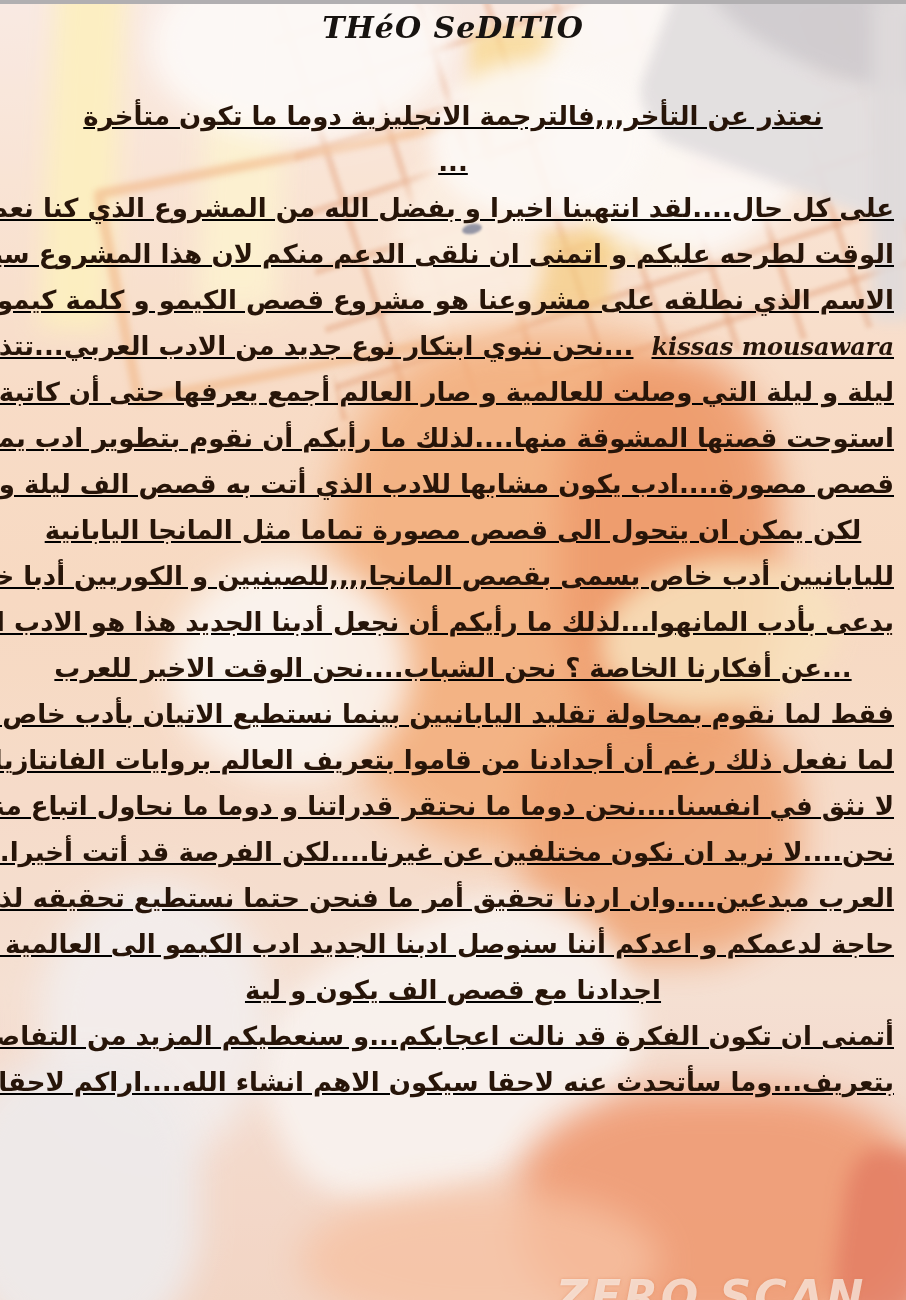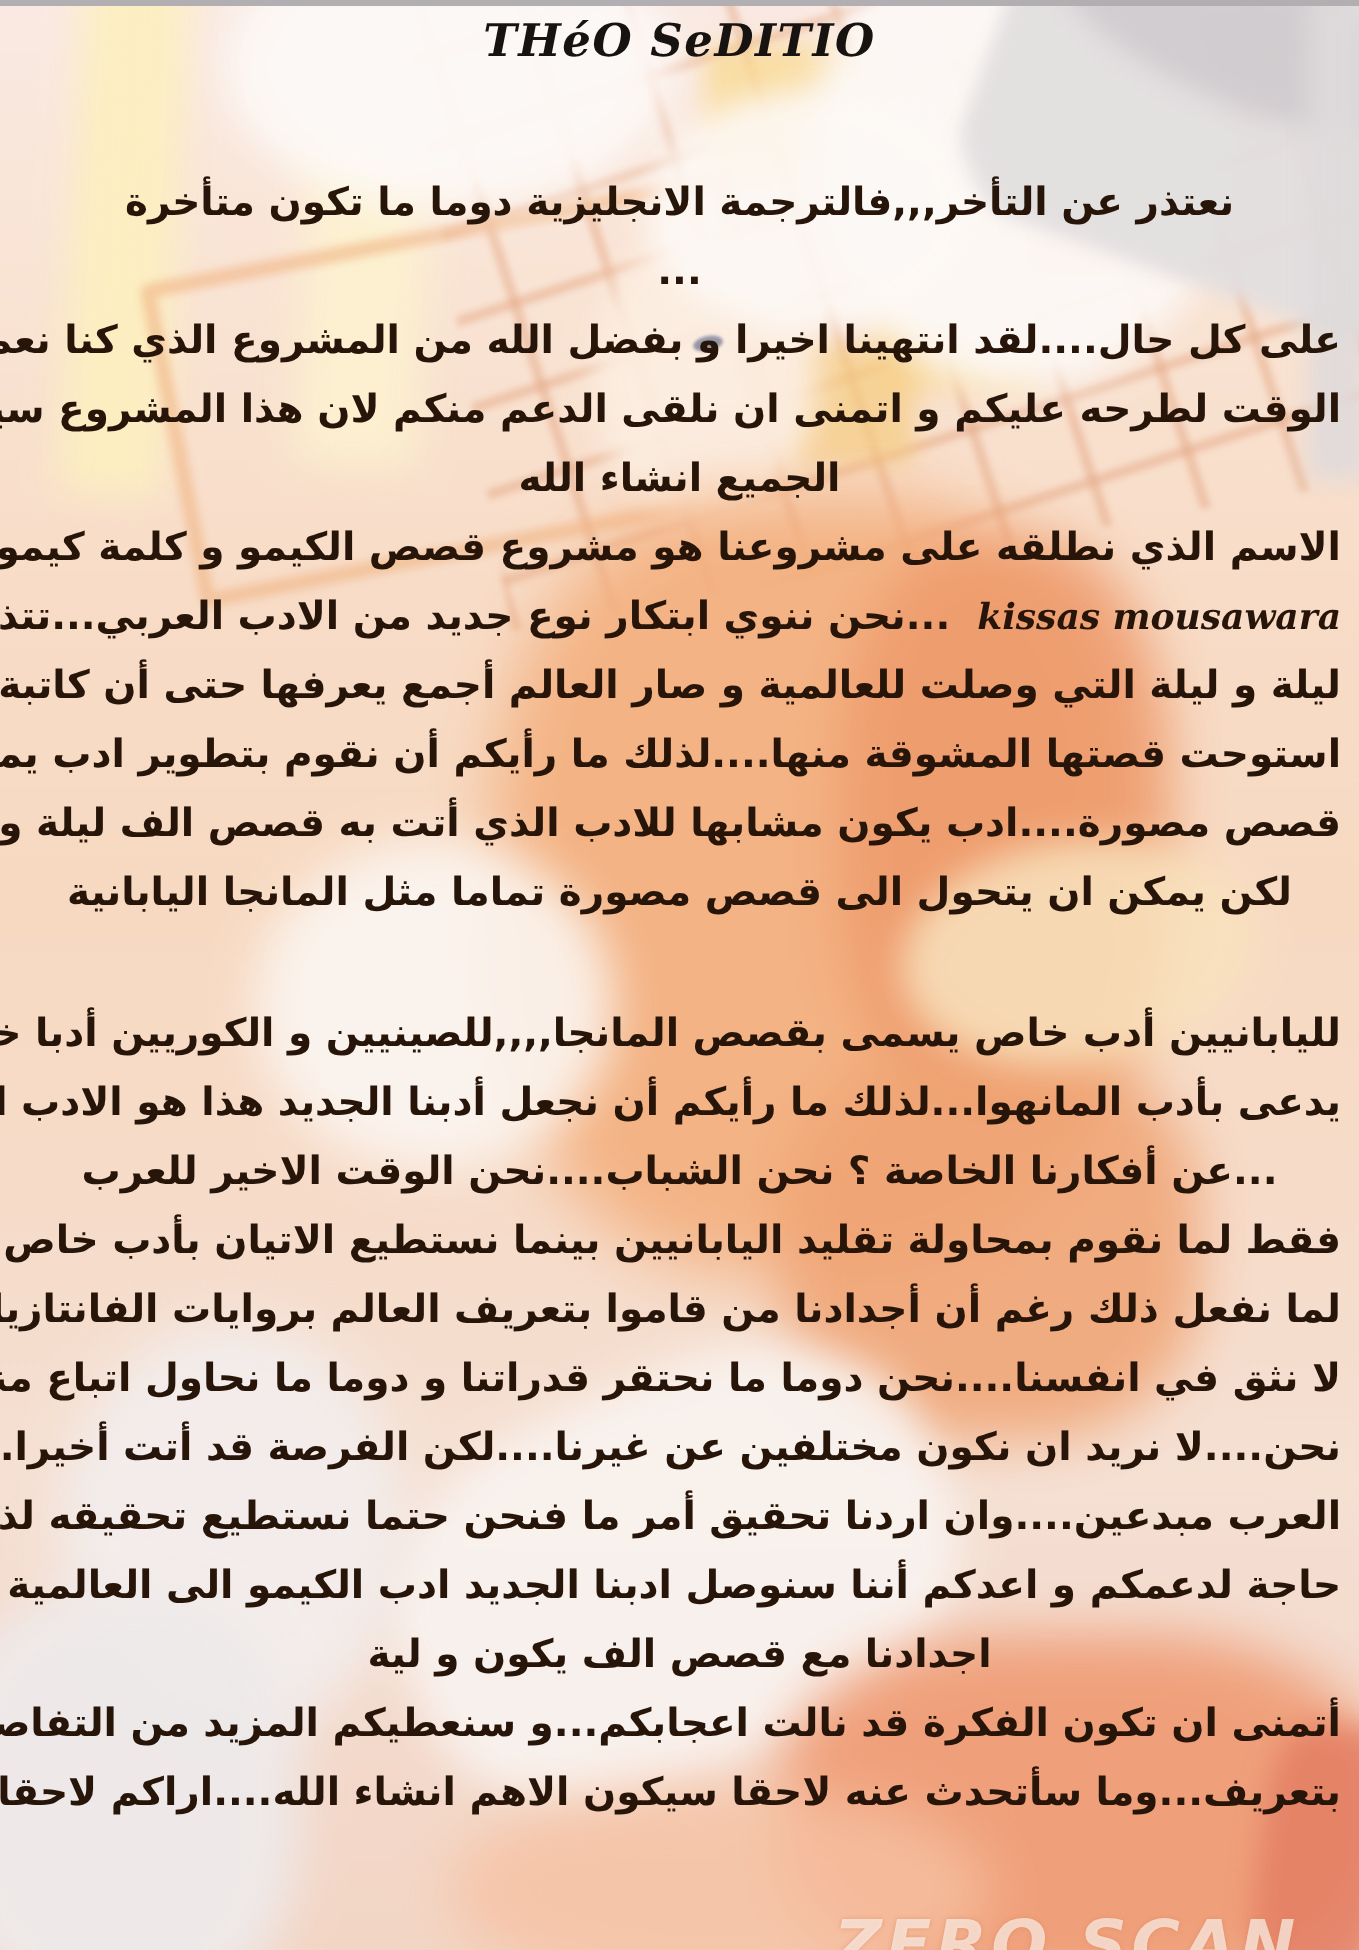--- a/index.html
+++ b/index.html
@@ -33,30 +33,30 @@
   
   .title{
     position:absolute;top:10px;left:0;width:100%;
     text-align:center;
     font-family:"DejaVu Serif",serif;
     font-style:italic;font-weight:700;
     font-size:30px;letter-spacing:1px;
     color:#171310;z-index:5;
   }
   .body-text{
-    position:absolute;top:112px;left:12px;right:12px;
-    text-align:center;z-index:5;
+    position:absolute;top:93px;left:12px;right:12px;
+    text-align:center;z-index:5;text-decoration:underline;
   }
   .line{
     height:46px;line-height:46px;
     white-space:nowrap;
     font-size:26px;font-weight:700;
     color:#271509;
   }
-  .gap-after{margin-bottom:48px;}
+  .gap-after{}
   .latin{
     font-family:"DejaVu Serif",serif;
     font-style:italic;font-weight:700;
     font-size:24px;
     margin-left:18px;
   }
   .watermark{
     position:absolute;left:556px;bottom:-22px;
     font-family:"DejaVu Sans",sans-serif;
     font-style:italic;font-weight:900;
@@ -105,21 +105,20 @@
     <div class="b topbar"></div>
   </div>
 
   <div class="title">THéO SeDITIO</div>
 
   <div class="body-text">
     <div class="line" dir="rtl">نعتذر عن التأخر,,,فالترجمة الانجليزية دوما ما تكون متأخرة</div>
     <div class="line" dir="rtl">...</div>
     <div class="line" dir="rtl">على كل حال....لقد انتهينا اخيرا و بفضل الله من المشروع الذي كنا نعمل عليه....و قد حان</div>
     <div class="line" dir="rtl">الوقت لطرحه عليكم و اتمنى ان نلقى الدعم منكم لان هذا المشروع سيكون في صالح</div>
-    <div class="line" dir="rtl">الجميع انشاء الله</div>
     <div class="line" dir="rtl">الاسم الذي نطلقه على مشروعنا هو مشروع قصص الكيمو و كلمة كيمو هي اختصار</div>
     <div class="line" dir="rtl">
       <span class="latin">kissas mousawara</span><span>...نحن ننوي ابتكار نوع جديد من الادب العربي...تتذكرون قصص الف</span>
     </div>
     <div class="line" dir="rtl">ليلة و ليلة التي وصلت للعالمية و صار العالم أجمع يعرفها حتى أن كاتبة مانجا ماجي</div>
     <div class="line" dir="rtl">استوحت قصتها المشوقة منها....لذلك ما رأيكم أن نقوم بتطوير ادب يمكن ان يتحول الى</div>
     <div class="line" dir="rtl">قصص مصورة....ادب يكون مشابها للادب الذي أتت به قصص الف ليلة و ليلة مليئ</div>
     <div class="line gap-after" dir="rtl">لكن يمكن ان يتحول الى قصص مصورة تماما مثل المانجا اليابانية</div>
     <div class="line" dir="rtl">لليابانيين أدب خاص يسمى بقصص المانجا,,,,للصينيين و الكوريين أدبا خاصا بهم أيضا</div>
     <div class="line" dir="rtl">يدعى بأدب المانهوا...لذلك ما رأيكم أن نجعل أدبنا الجديد هذا هو الادب الذي نعبر به</div>

